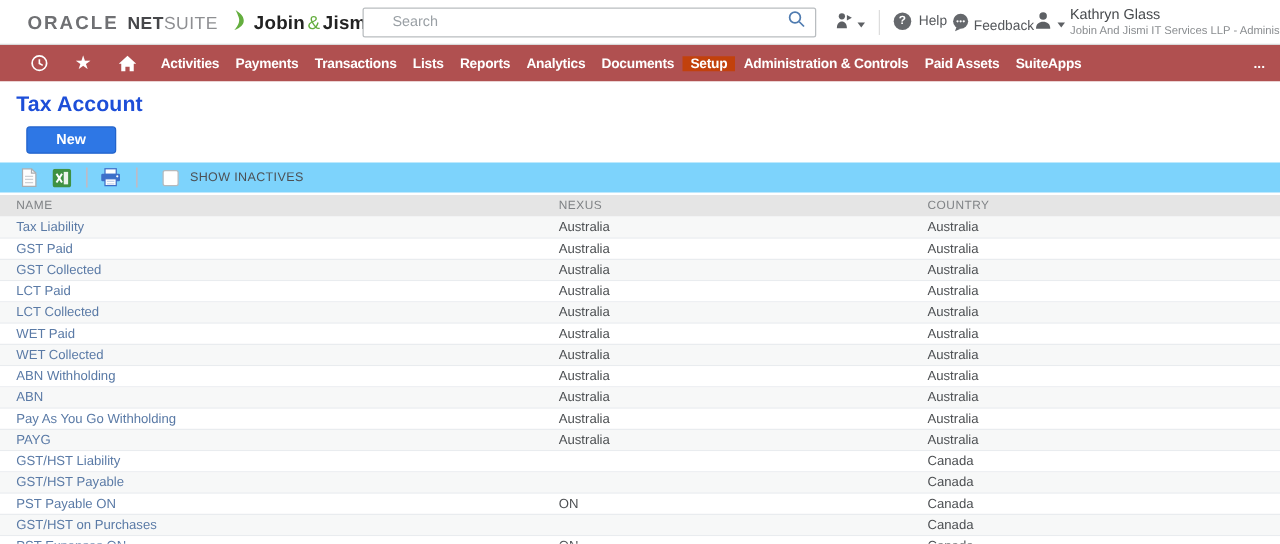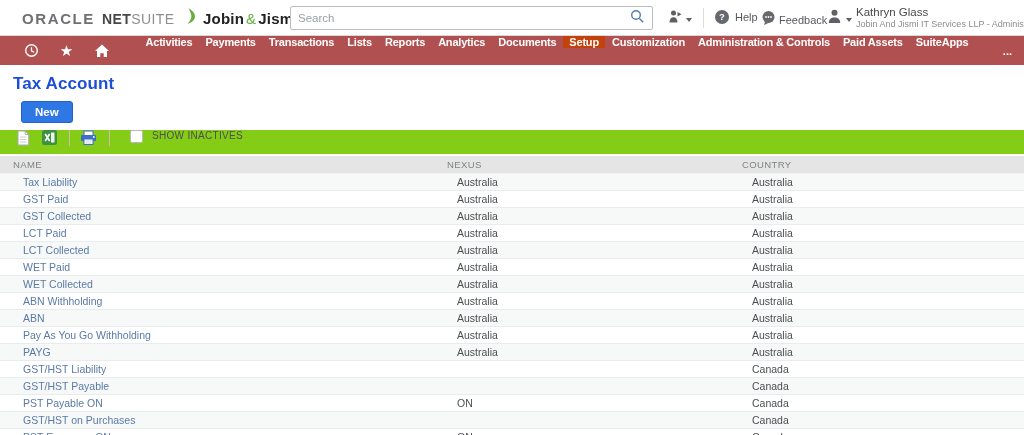--- a/index.html
+++ b/index.html
@@ -22,21 +22,21 @@
   .partner-logo{ position:absolute; left:183px; top:7px; display:flex; align-items:center; gap:5px; }
   .partner-logo .ptext{ font-size:15px; font-weight:700; color:#222; letter-spacing:.2px; }
   .partner-logo .amp{ color:#64ae3e; font-weight:400; padding:0 2px; }
   .searchbox{
     position:absolute; left:290px; top:6px; width:363px; height:24px;
     border:1px solid #b9bdc0; border-radius:2px; background:#fff;
     display:flex; align-items:center; padding:0 7px;
   }
   .searchbox input{
     flex:1; border:0; outline:0; font-size:11.5px; color:#333;
-    font-family:"Liberation Sans", sans-serif; background:transparent;
+    font-family:"Liberation Sans", sans-serif; background:transparent;margin-left:16px;
   }
   .searchbox input::placeholder{ color:#9aa0a5; }
   .hdr-cluster{ position:absolute; display:flex; align-items:center; }
   .roles-cluster{ left:668px; top:9px; gap:3px; }
   .hdr-divider{ position:absolute; left:703px; top:8px; width:1px; height:20px; background:#ddd; }
   .help-cluster{ left:715px; top:10px; gap:6px; }
   .feedback-cluster{ left:761px; top:10px; gap:3px; }
   .user-cluster{ left:826px; top:8px; gap:3px; }
   .hdr-label{ font-size:11px; color:#55585c; }
   .help-circle{
@@ -49,45 +49,45 @@
   .caret{ width:0; height:0; border-left:3.5px solid transparent; border-right:3.5px solid transparent; border-top:4px solid #5d6064; margin-top:2px;}
 
   
   .navbar{
     height:29px; background:#b05050; display:flex; align-items:stretch;
     position:relative; overflow:hidden;
   }
   .nav-iconbtn{ width:35px; display:flex; align-items:center; justify-content:center; color:#fff; }
   .nav-iconbtn:first-child{ margin-left:14px; }
   .star-glyph{ font-size:15px; line-height:1; color:#fff; }
-  .nav-menu{ display:flex; align-items:flex-start; margin-left:20px; }
+  .nav-menu{ display:flex; align-items:center; margin-left:3px; }
   .nav-item{
     display:flex; align-items:center; padding:0 6.5px;
     color:#fff; font-size:11px; font-weight:700; letter-spacing:-0.2px;
     white-space:nowrap; cursor:pointer;
   }
   .nav-item.active{ background:#c2410c; }
   .nav-overflow{
     position:absolute; right:12px; top:0; bottom:0; display:flex; align-items:center;
     color:#fff; font-size:11px; font-weight:700;
   }
 
   
   .page-title{ margin:9px 0 0 13px; font-size:17px; font-weight:700; color:#1d4ed8; letter-spacing:.1px; }
   .new-btn{
     margin:7px 0 0 21px; display:inline-block;
     background:#2e77e5; border:1px solid #2263cb; border-radius:3px;
-    color:#fff; font-size:11.5px; font-weight:700; padding:4px 13px;
+    color:#fff; font-size:11.5px; font-weight:700; padding:4px 23px;
     font-family:"Liberation Sans", sans-serif; cursor:pointer;
   }
 
   
   .toolbar{
-    margin-top:7px; height:26px; background:#84cc16;
-    display:flex; align-items:flex-start; padding-left:17px;
+    margin-top:7px; height:26px; background:#7dd3fc;
+    display:flex; align-items:center; padding-left:17px;
     border-bottom:2px solid #fff;
   }
   .tool-btn{ display:flex; align-items:center; justify-content:center; margin-right:12px; cursor:pointer; }
   .tool-divider{ width:1px; height:16px; background:#d2b4b4; margin:0 10px 0 0; }
   .checkbox{
     width:13px; height:13px; background:#fff; border:1px solid #b6babd; border-radius:2px;
     margin:0 9px 0 10px; cursor:pointer;
   }
   .show-inactives{ font-size:10px; color:#4d5054; letter-spacing:.3px; }
 
@@ -98,21 +98,21 @@
     font-size:9.5px; color:#7f8285; letter-spacing:.4px;
   }
   .grid-header .cell{ padding-left:13px; }
   .rows{ border-top:1px solid #f0f1f2; }
   .row{
     display:grid; grid-template-columns:434px 295px 1fr; height:17px;
     align-items:center; border-bottom:1px solid #e9ecef; font-size:10.5px;
     background:#fff;
   }
   .row:nth-child(odd){ background:#f7f8f8; }
-  .cell{ padding-left:23px; white-space:nowrap; overflow:hidden; }
+  .cell{ padding-left:13px; white-space:nowrap; overflow:hidden; }
   .name-link{ color:#5a7aa6; text-decoration:none; cursor:pointer; }
   .val{ color:#4c4f52; }
 </style>
 </head>
 <body>
 
 
 
 
 <div class="topbar">
@@ -205,21 +205,20 @@
 
   <div class="nav-menu">
     <span class="nav-item">Activities</span>
     <span class="nav-item">Payments</span>
     <span class="nav-item">Transactions</span>
     <span class="nav-item">Lists</span>
     <span class="nav-item">Reports</span>
     <span class="nav-item">Analytics</span>
     <span class="nav-item">Documents</span>
     <span class="nav-item active">Setup</span>
-    <span class="nav-item">Customization</span>
     <span class="nav-item">Administration &amp; Controls</span>
     <span class="nav-item">Paid Assets</span>
     <span class="nav-item">SuiteApps</span>
   </div>
   <span class="nav-overflow">...</span>
 </div>
 
 
 <h1 class="page-title">Tax Account</h1>
 <button class="new-btn">New</button>

